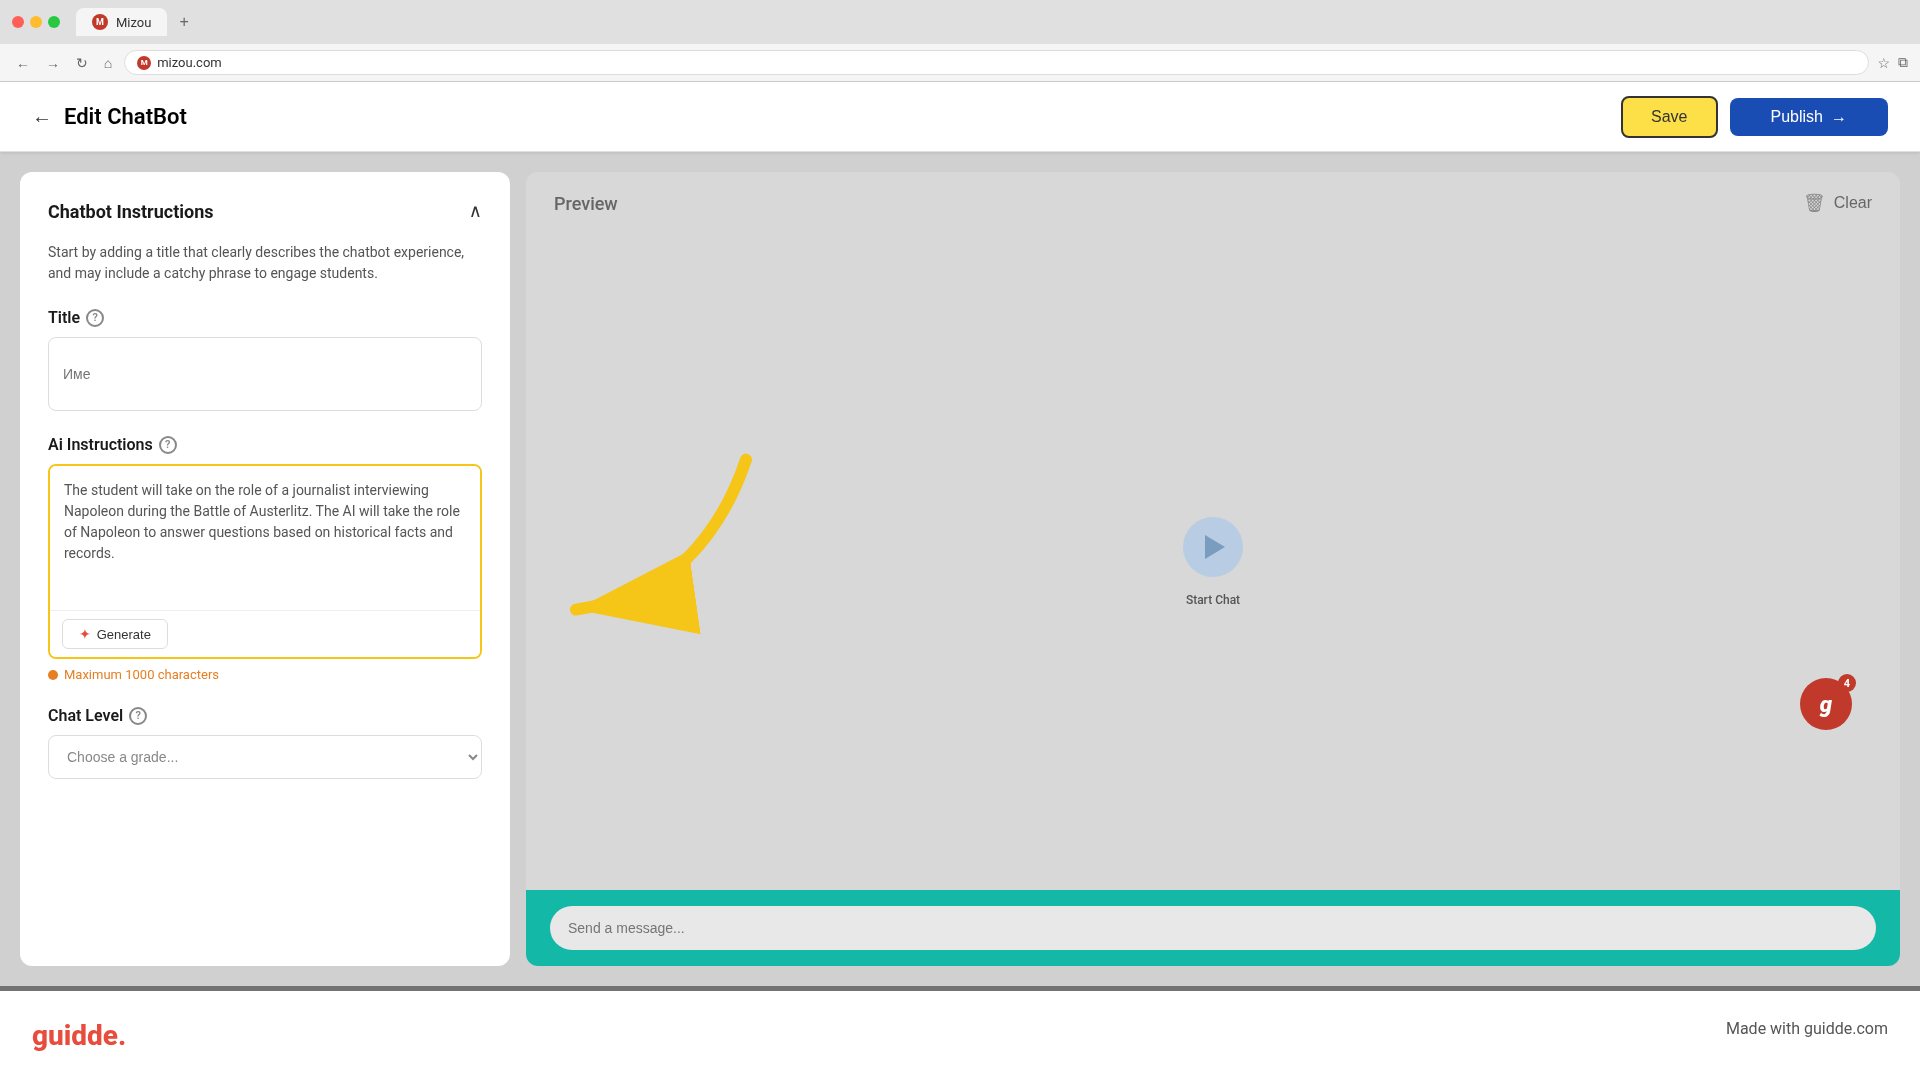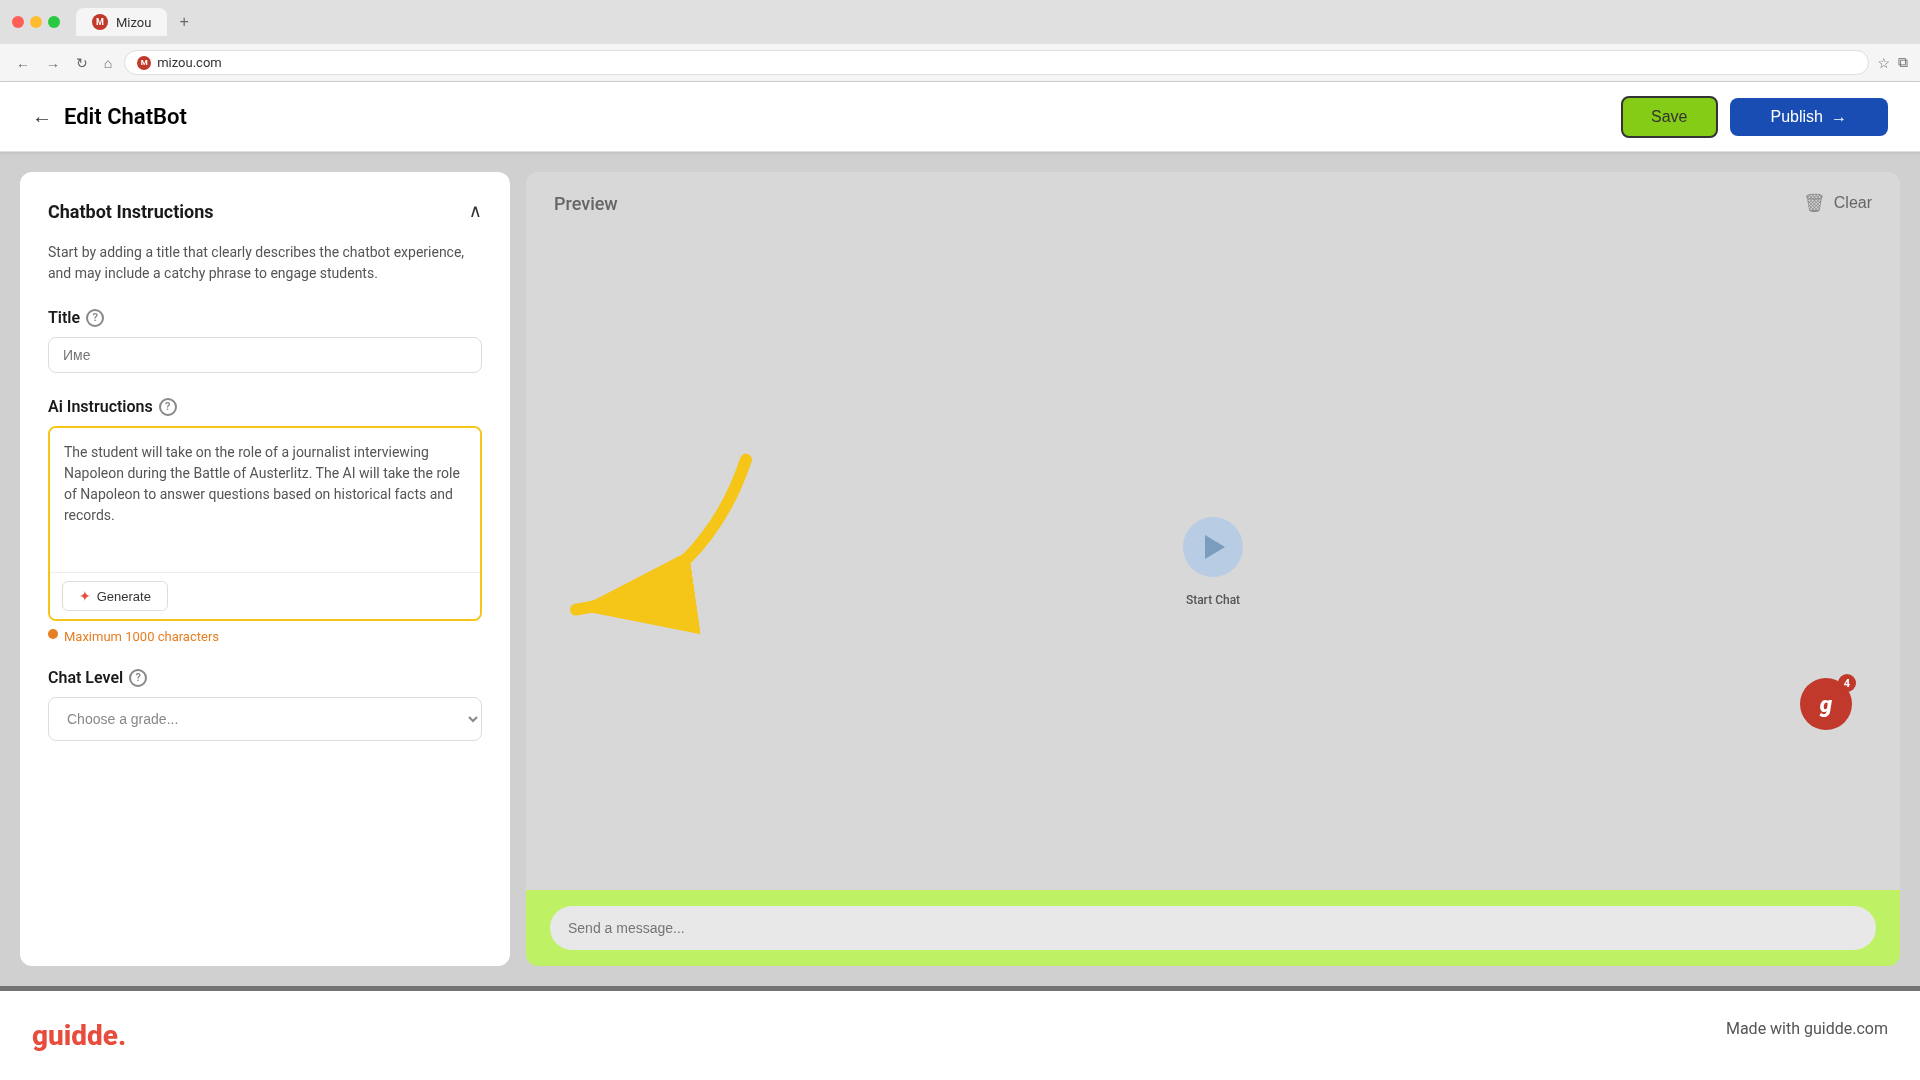--- a/index.html
+++ b/index.html
@@ -157,21 +157,21 @@
       font-weight: 600;
       color: #000000;
     }
     .header-actions {
       margin-left: auto;
       display: flex;
       gap: 12px;
       align-items: center;
     }
     .save-btn {
-      background: #84cc16;
+      background: #fde047;
       border: 2px solid #333;
       border-radius: 8px;
       padding: 10px 28px;
       font-size: 16px;
       font-weight: 500;
       cursor: pointer;
       color: #333;
     }
     .publish-btn {
       background: #1a4db3;
@@ -253,21 +253,21 @@
       border-radius: 50%;
       display: flex;
       align-items: center;
       justify-content: center;
       font-size: 11px;
       color: #888;
       cursor: pointer;
     }
     .text-input {
       width: 100%;
-      padding: 9px 14px;
+      padding: 28px 14px;
       border: 1px solid #ddd;
       border-radius: 8px;
       font-size: 14px;
       color: #666;
       margin-bottom: 24px;
       outline: none;
     }
 
     
     .ai-instructions-wrapper {
@@ -306,21 +306,21 @@
       align-items: center;
       gap: 6px;
       color: #333;
     }
     .generate-icon {
       color: #e74c3c;
       font-size: 14px;
     }
     .char-limit {
       display: flex;
-      align-items: flex-start;
+      align-items: center;
       gap: 6px;
       font-size: 13px;
       color: #e67e22;
       margin-bottom: 24px;
     }
     .char-dot {
       width: 10px;
       height: 10px;
       border-radius: 50%;
       background: #e67e22;
@@ -428,21 +428,21 @@
       transform: translateY(-60%);
     }
     .arrow-svg {
       width: 220px;
       height: 200px;
     }
 
     
     .message-input-bar {
       padding: 16px 24px;
-      background: #bef264;
+      background: #14b8a6;
       display: flex;
       align-items: flex-end;
       gap: 12px;
     }
     .message-input {
       flex: 1;
       padding: 14px 18px;
       border: none;
       border-radius: 25px;
       background: #e8e8e8;

